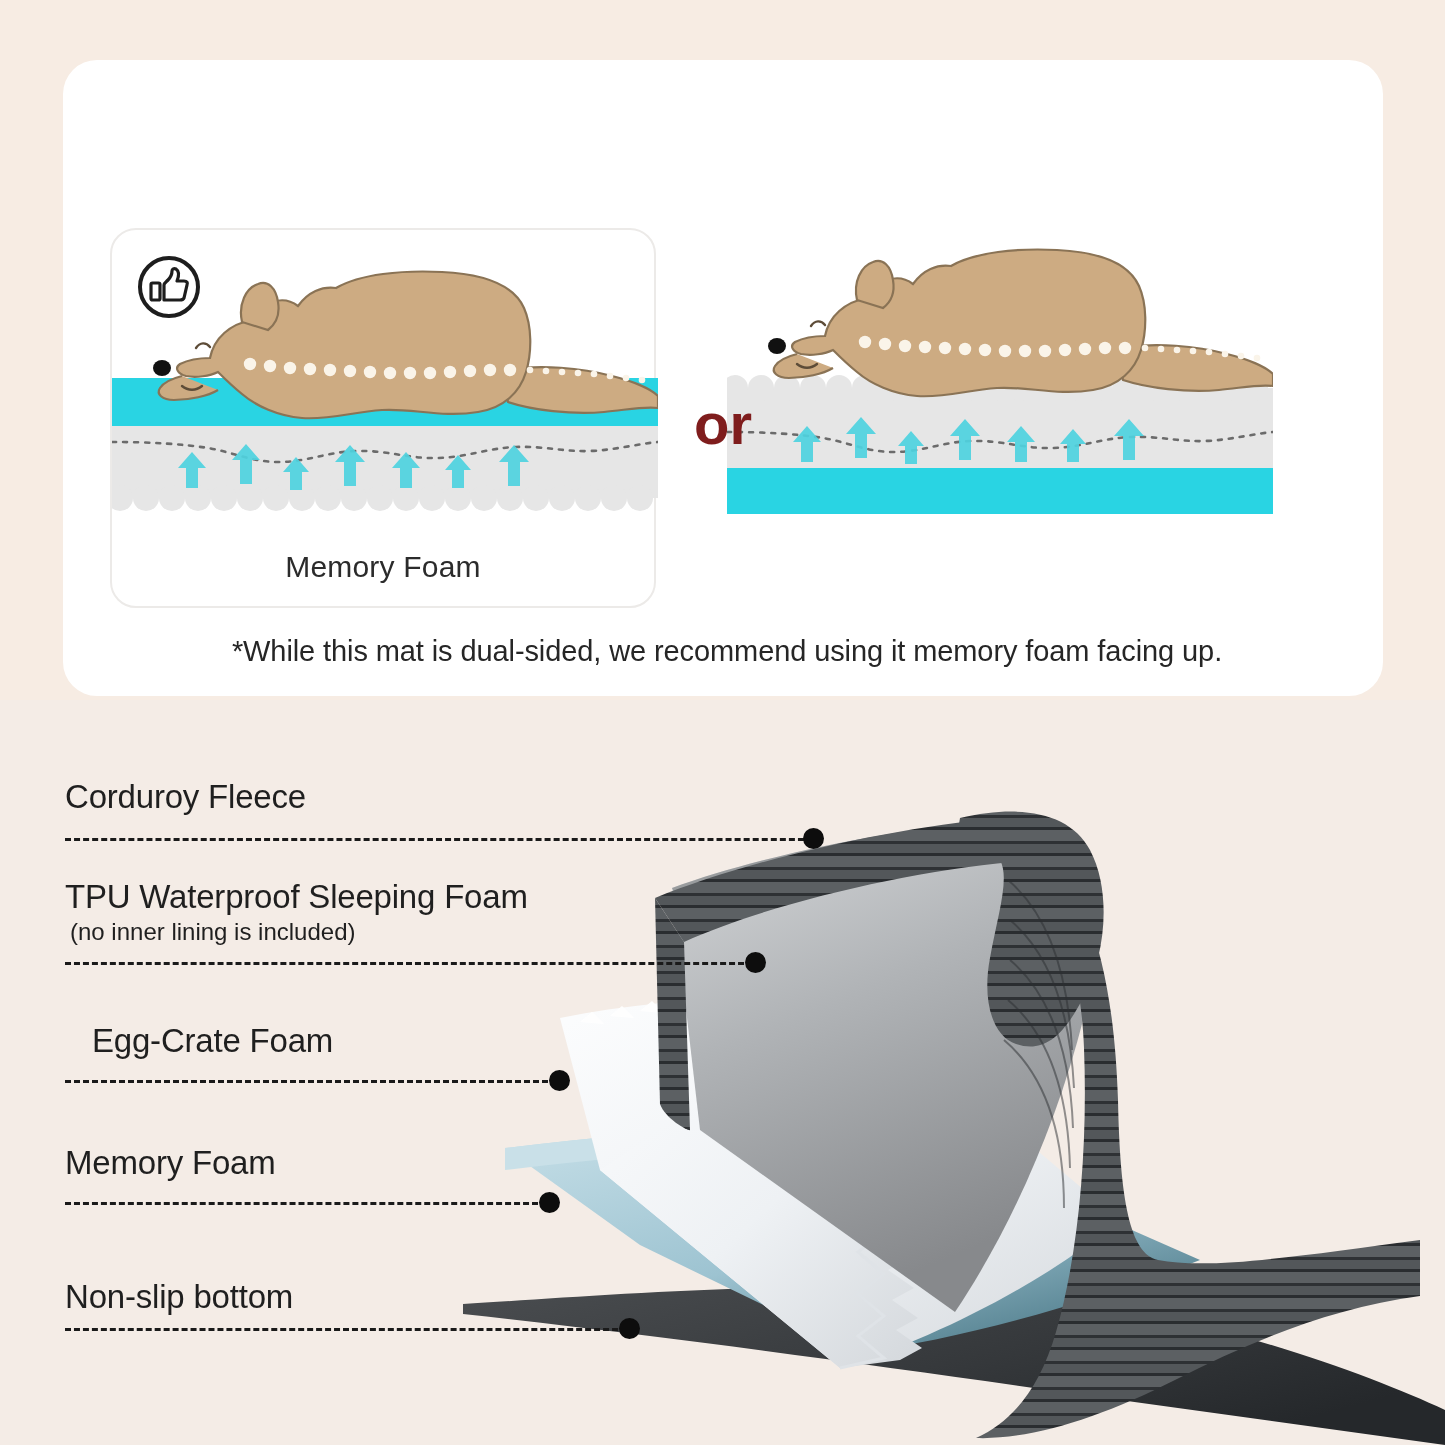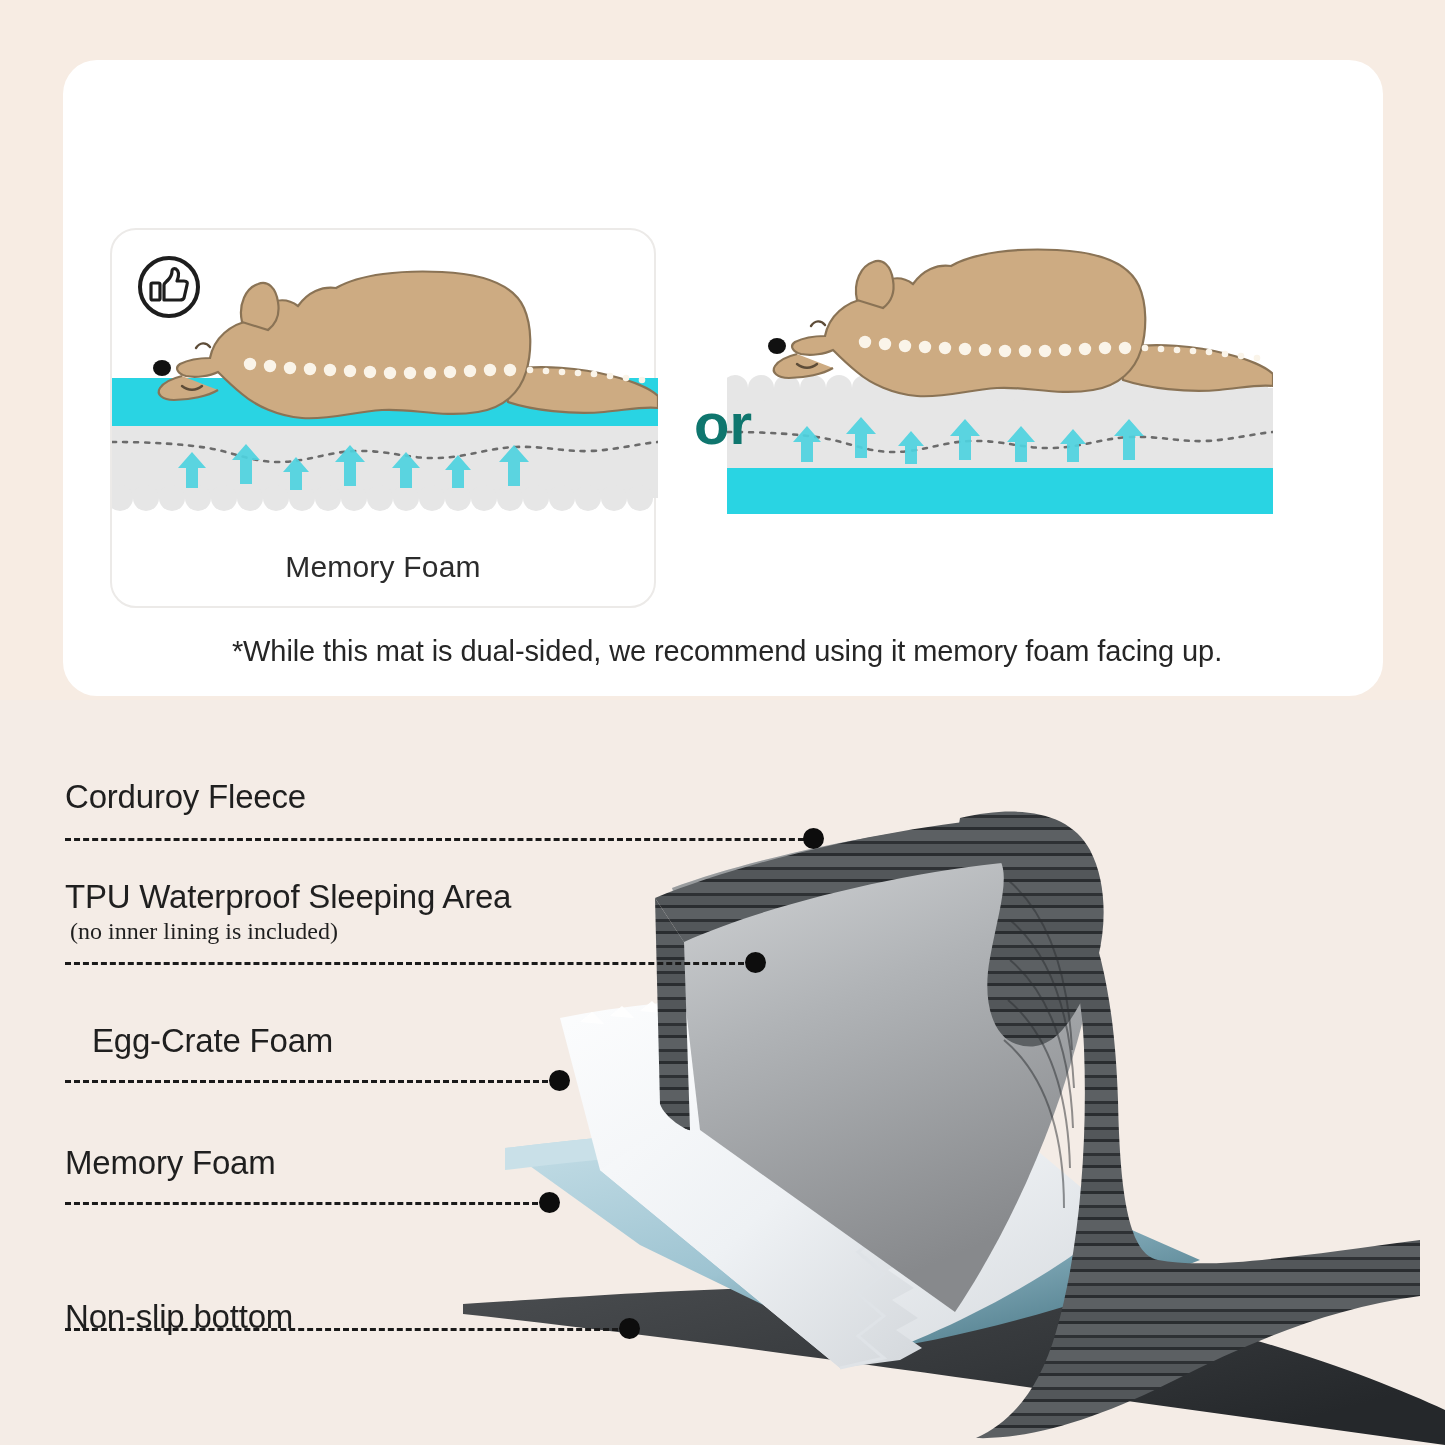--- a/index.html
+++ b/index.html
@@ -88,21 +88,21 @@
   }
 
   
   #or-text {
     position: absolute;
     left: 600px; top: 330px;
     width: 120px;
     text-align: center;
     font-size: 58px;
     font-weight: bold;
-    color: #0f766e;
+    color: #7f1d1d;
   }
 
   
   #footnote {
     position: absolute;
     left: 0; top: 575px;
     width: 1320px;
     text-align: center;
     font-size: 29px;
     color: #262626;
@@ -543,38 +543,38 @@
       </g>
     </svg>
 
     <div class="callout">
       <div class="callout-label" style="left:65px; top:78px;">Corduroy Fleece</div>
       <div class="leader" style="left:65px; top:138px; width:748px;"></div>
       <div class="leader-dot" style="left:803px; top:128px;"></div>
     </div>
 
     <div class="callout">
-      <div class="callout-label" style="left:65px; top:178px;">TPU Waterproof Sleeping Area</div>
-      <div class="callout-sublabel" style="left:70px; top:218px;font-family:Liberation Serif, serif;">(no inner lining is included)</div>
+      <div class="callout-label" style="left:65px; top:178px;">TPU Waterproof Sleeping Foam</div>
+      <div class="callout-sublabel" style="left:70px; top:218px;">(no inner lining is included)</div>
       <div class="leader" style="left:65px; top:262px; width:688px;"></div>
       <div class="leader-dot" style="left:745px; top:252px;"></div>
     </div>
 
     <div class="callout">
       <div class="callout-label" style="left:65px; top:322px;margin-left:27px;">Egg-Crate Foam</div>
       <div class="leader" style="left:65px; top:380px; width:492px;"></div>
       <div class="leader-dot" style="left:549px; top:370px;"></div>
     </div>
 
     <div class="callout">
       <div class="callout-label" style="left:65px; top:444px;">Memory Foam</div>
       <div class="leader" style="left:65px; top:502px; width:482px;"></div>
       <div class="leader-dot" style="left:539px; top:492px;"></div>
     </div>
 
     <div class="callout">
-      <div class="callout-label" style="left:65px; top:598px;">Non-slip bottom</div>
+      <div class="callout-label" style="left:65px; top:578px;">Non-slip bottom</div>
       <div class="leader" style="left:65px; top:628px; width:562px;"></div>
       <div class="leader-dot" style="left:619px; top:618px;"></div>
     </div>
 
   </div>
 </div>
 
 </body></html>

